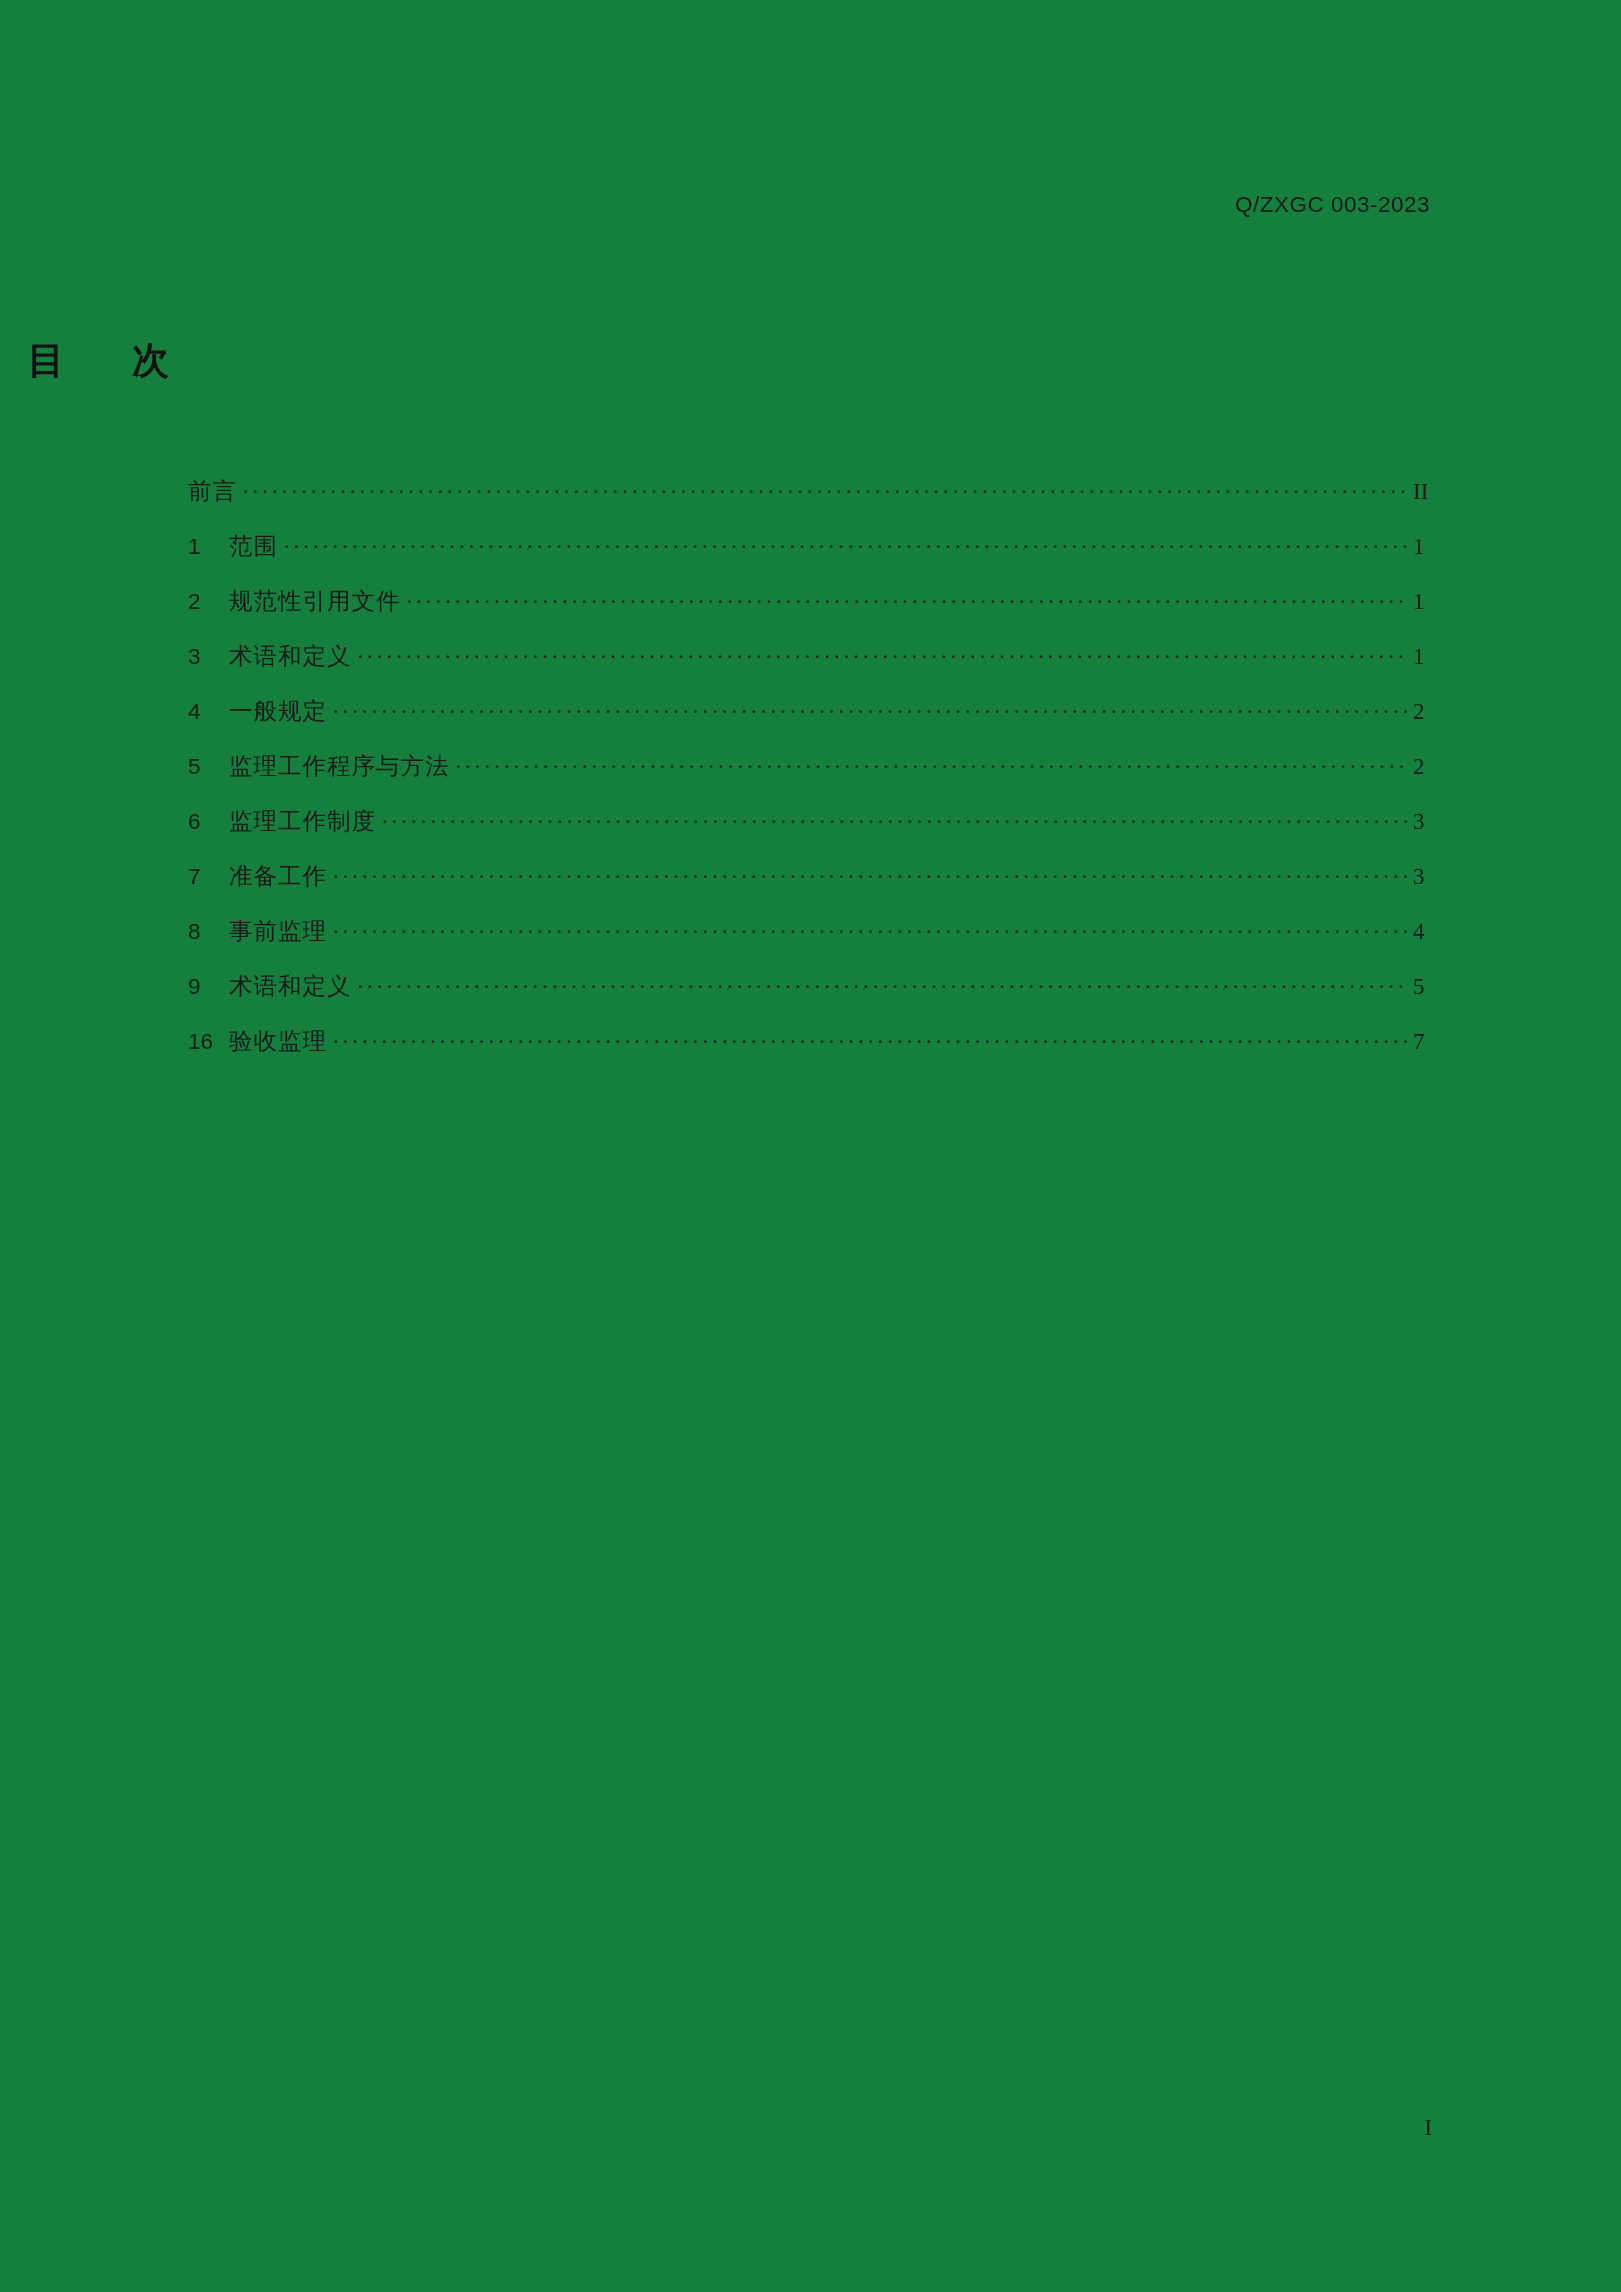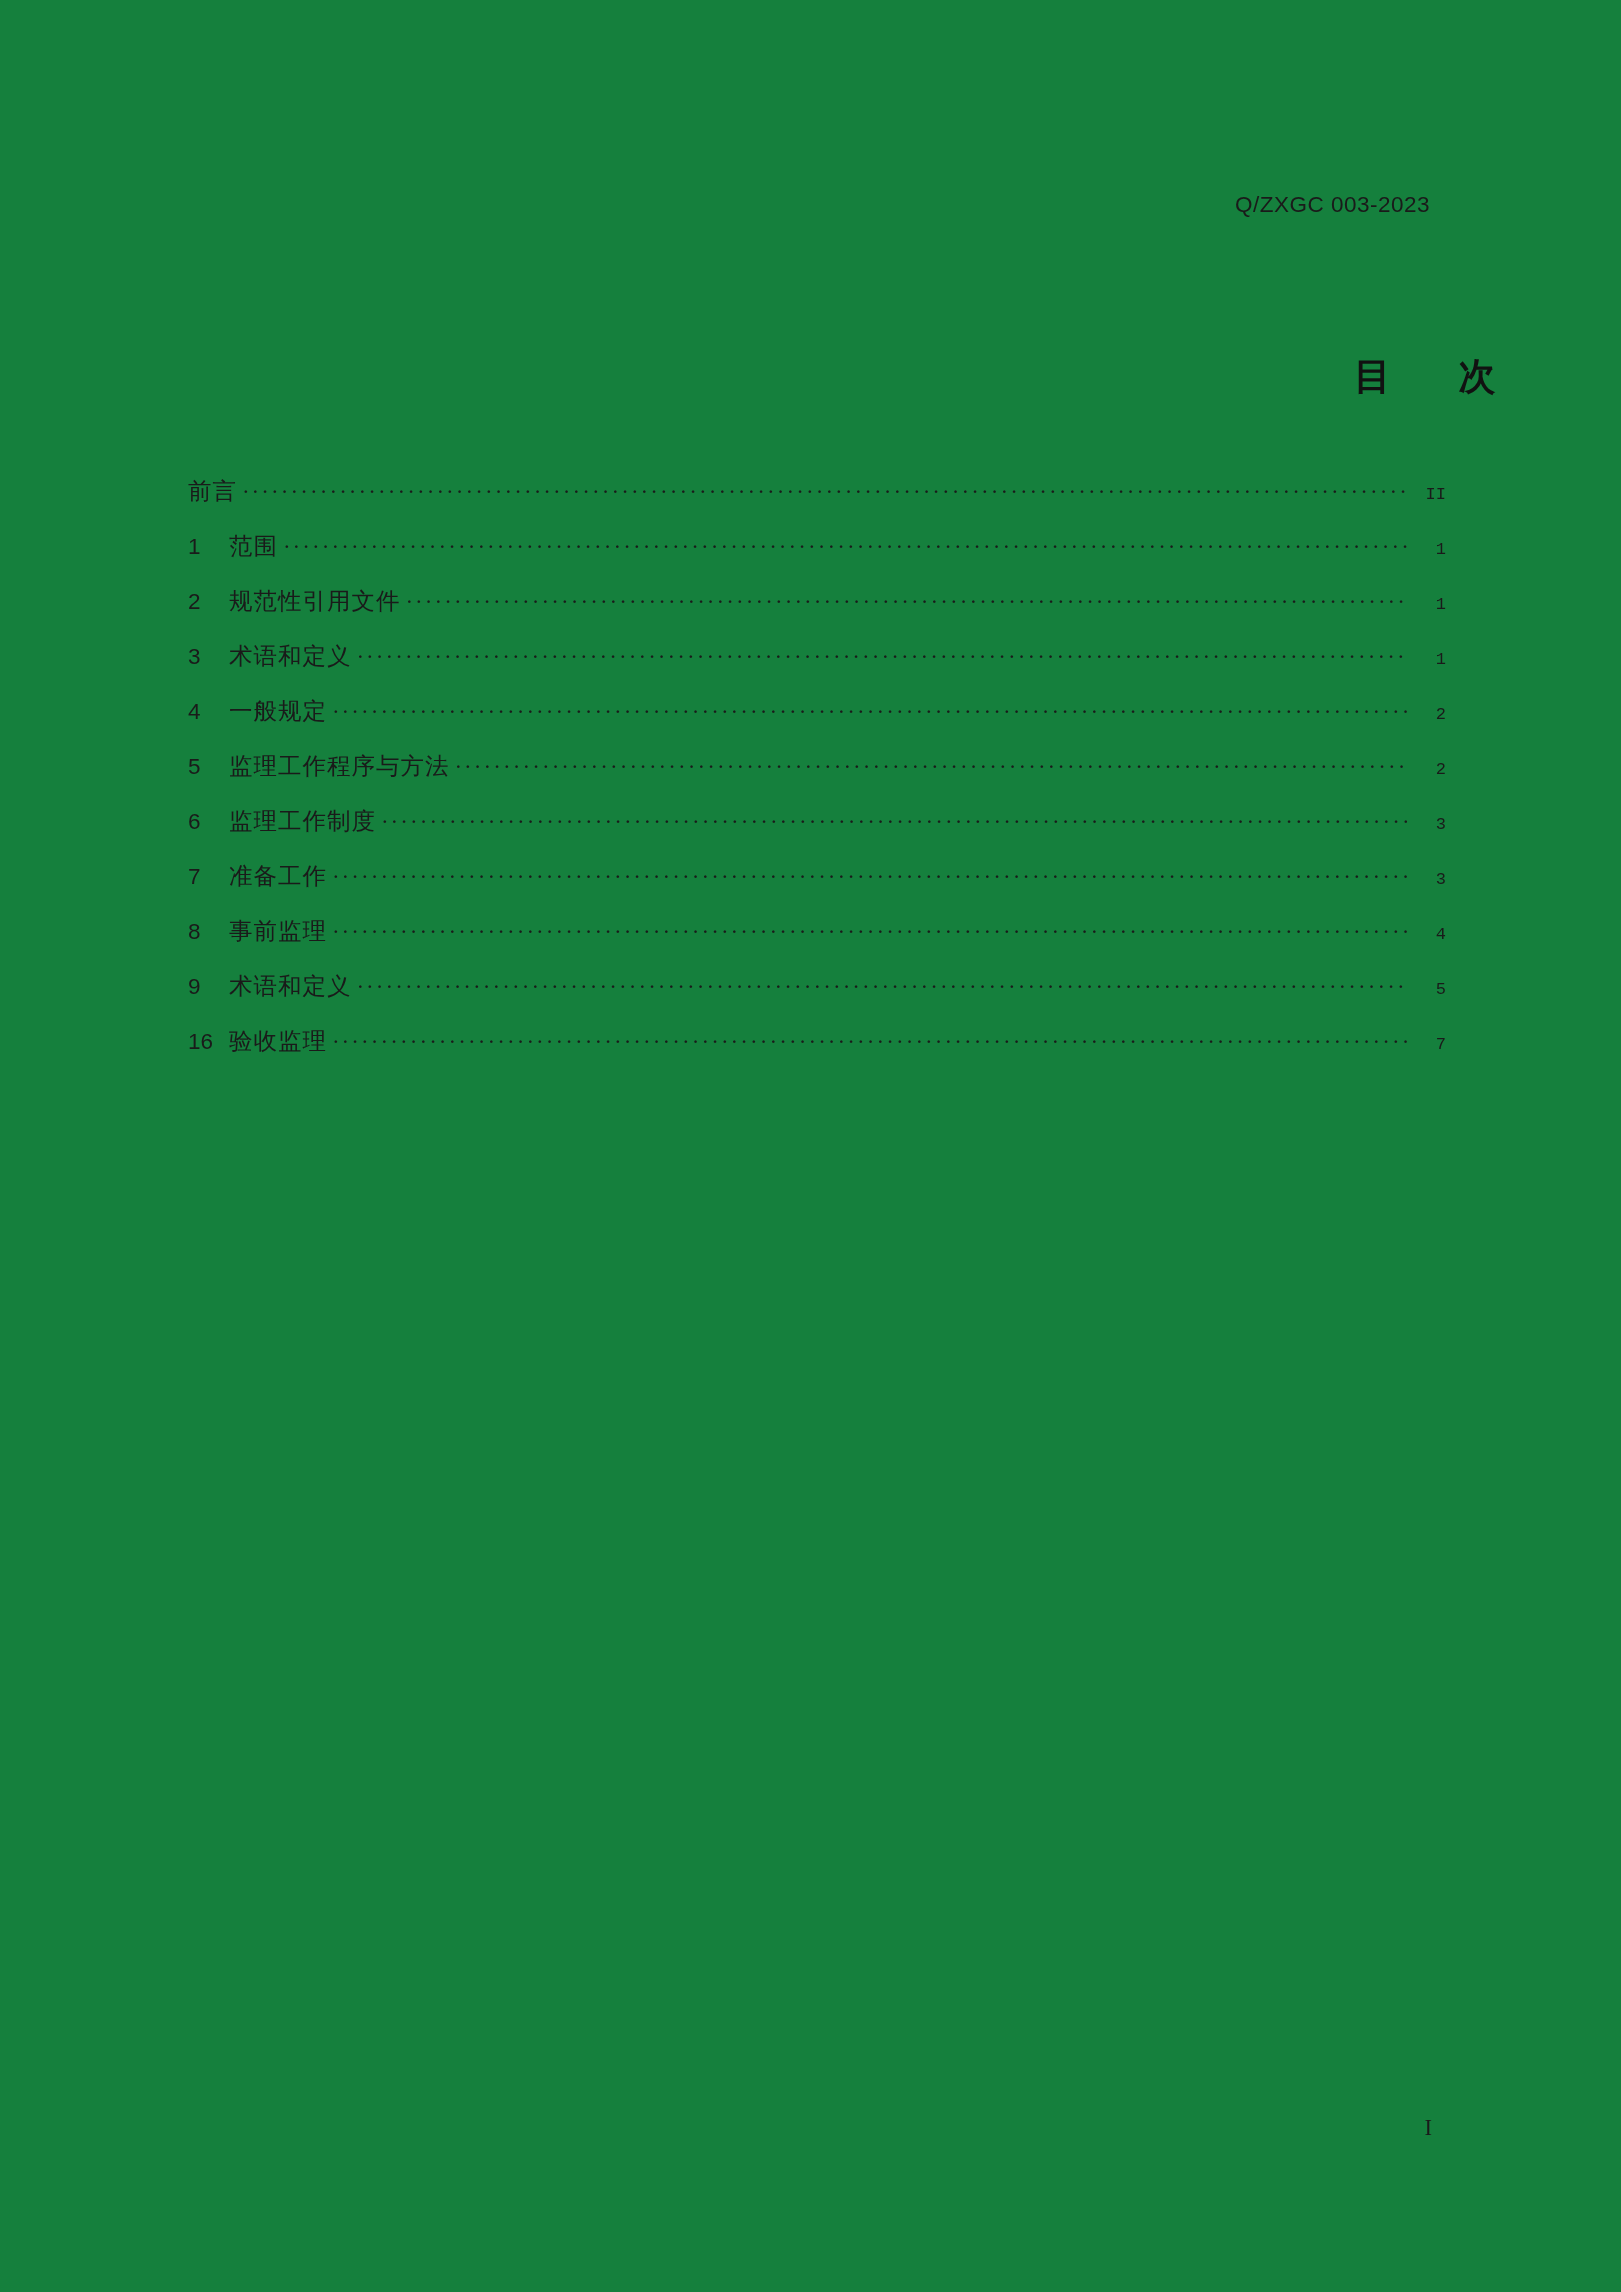--- a/index.html
+++ b/index.html
@@ -22,24 +22,24 @@
     top: 192px;
     right: 191px;
     font-family: "Liberation Sans", sans-serif;
     font-size: 22.5px;
     letter-spacing: 0.5px;
     color: #1a1a1a;
     white-space: nowrap;
   }
   .toc-title {
     position: absolute;
-    top: 352px;
+    top: 336px;
     left: 0;
     width: 1523px;
-    text-align: right;
+    text-align: left;
     font-family: "DejaVu Sans", sans-serif;
     font-size: 37px;
     font-weight: bold;
     letter-spacing: 27.4px;
     text-indent: 27.4px;
     color: #111111;
   }
   .toc-list {
     position: absolute;
     top: 475px;
@@ -82,23 +82,23 @@
     left: 0;
     bottom: 0;
     letter-spacing: 4.1px;
     font-size: 22.5px;
     color: #1a1a1a;
     font-family: "Liberation Serif", serif;
   }
   .toc-page {
     flex: 0 0 auto;
     width: 33px;
-    text-align: right;
-    font-family: Liberation Mono, monospace;
-    font-size: 17px;
+    text-align: left;
+    font-family: Liberation Serif, serif;
+    font-size: 23px;
   }
   .row-preface .toc-num {
     width: 0;
   }
   .page-footer {
     position: absolute;
     bottom: 152px;
     right: 189px;
     font-family: "Liberation Serif", serif;
     font-size: 22.5px;

